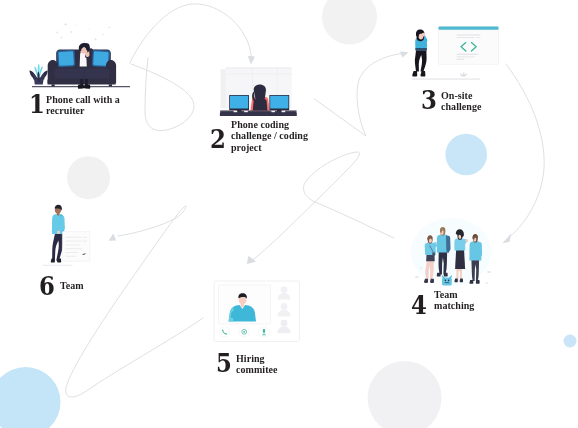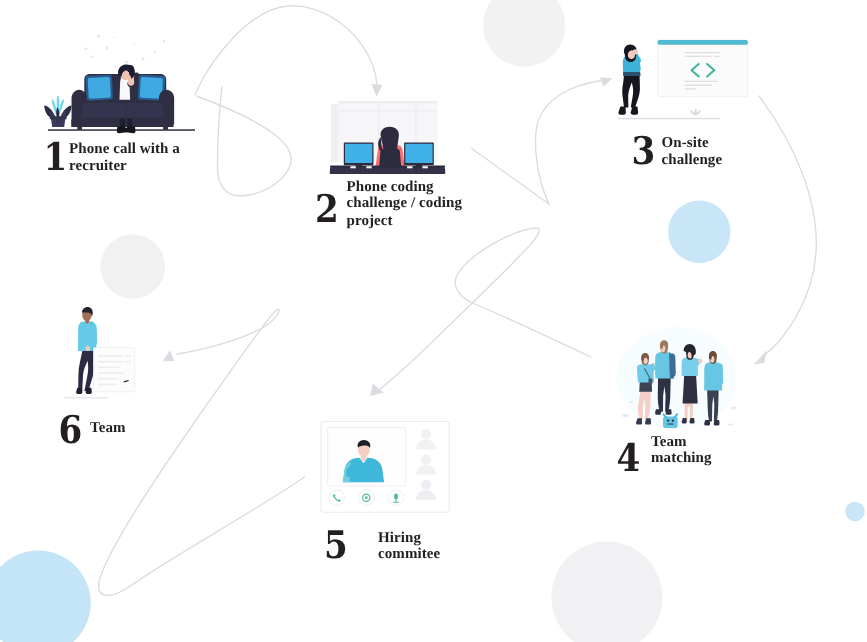--- a/index.html
+++ b/index.html
@@ -381,20 +381,20 @@
     <span class="txt" style="left:441px;top:89.5px;">On-site
 challenge</span>
   </div>
   <div class="lbl">
     <span class="num" style="left:411px;top:293px;">4</span>
     <span class="txt" style="left:434px;top:289px;">Team
 matching</span>
   </div>
   <div class="lbl">
     <span class="num" style="left:216px;top:351px;">5</span>
-    <span class="txt" style="left:252px;top:352.5px;">Hiring
+    <span class="txt" style="left:236px;top:352.5px;">Hiring
 commitee</span>
   </div>
   <div class="lbl">
     <span class="num" style="left:39px;top:274px;">6</span>
     <span class="txt" style="left:60px;top:279.5px;">Team</span>
   </div>
 </div>
 
 </body></html>

